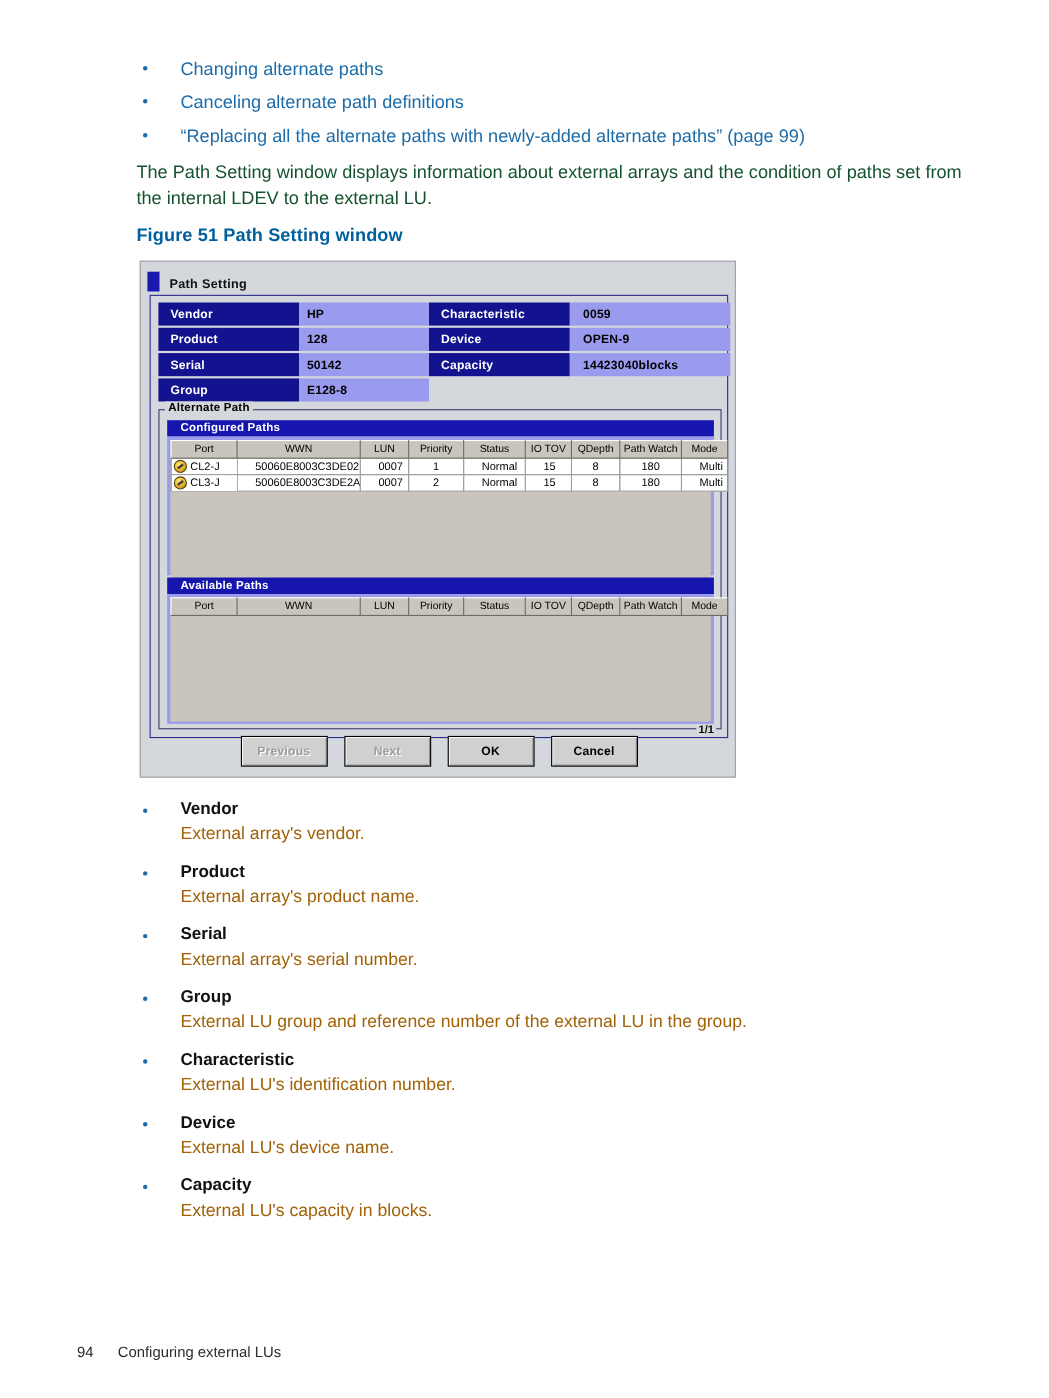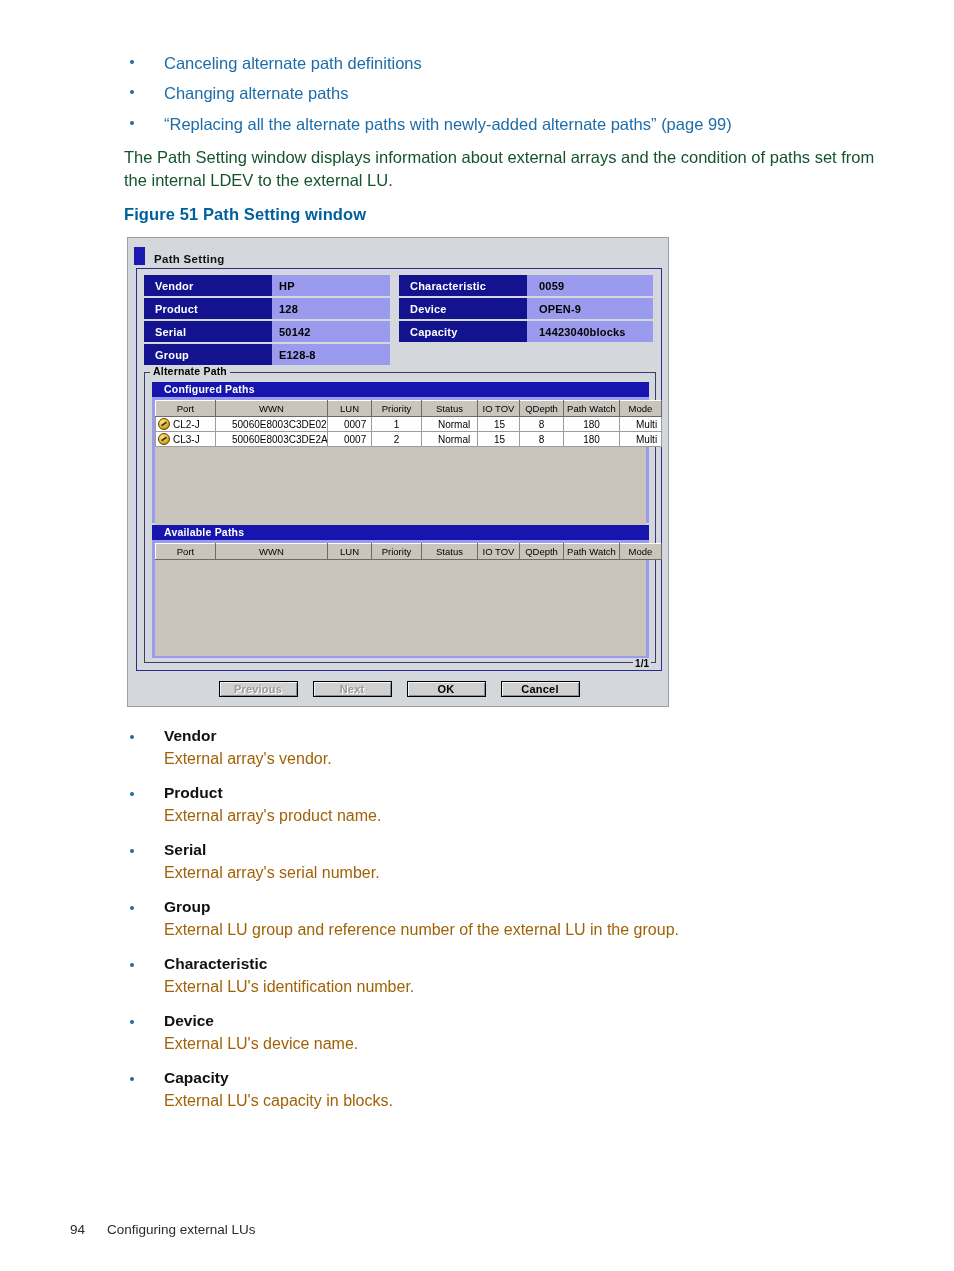--- a/index.html
+++ b/index.html
@@ -147,21 +147,21 @@
     display: flex;
     align-items: center;
     padding-left: 7px;
     box-sizing: border-box;
     letter-spacing: 0.2px;
   }
   .lbl.left  { width: 128px; }
   .val.left  { width: 118px; }
   .spacer-col { width: 9px; }
   .lbl.right { width: 128px; }
-  .val.right { width: 126px; padding-left: 12px; }
+  .val.right { width: 146px; padding-left: 12px; }
   .blank-cell { width: 250px; background: transparent; }
 
   
   .groupbox {
     position: absolute;
     left: 7px;
     top: 103px;
     width: 512px;
     height: 291px;
     border: 1px solid #3b3b6e;
@@ -265,21 +265,21 @@
     position: absolute;
     left: 0;
     bottom: 9px;
     width: 542px;
     display: flex;
     justify-content: center;
     gap: 15px;
   }
   .btn {
     width: 79px;
-    height: 16px;
+    height: 28px;
     background: #d0d0d0;
     border: 1px solid #000000;
     box-shadow: inset 1px 1px 0 #f4f4f4, inset -1px -1px 0 #8d8d8d;
     font-size: 11px;
     font-weight: bold;
     color: #000000;
     display: flex;
     align-items: center;
     justify-content: center;
     font-family: "Liberation Sans", sans-serif;
@@ -330,22 +330,22 @@
     gap: 22px;
     margin-left: 14px;
   }
 </style>
 </head>
 <body>
 
 <div class="doc">
 
   <ul class="linklist" id="linklist">
+      <li><span class="bullet"></span><span>Changing alternate paths</span></li>
       <li><span class="bullet"></span><span>Canceling alternate path definitions</span></li>
-      <li><span class="bullet"></span><span>Changing alternate paths</span></li>
       <li><span class="bullet"></span><span>“Replacing all the alternate paths with newly-added alternate paths” (page 99)</span></li>
     </ul>
 
   <div class="para">The Path Setting window displays information about external arrays and the condition of paths set from the internal LDEV to the external LU.</div>
 
   <div class="figcaption">Figure 51 Path Setting window</div>
 
   <div class="dialog-wrap">
 
     <div class="titlebar">

